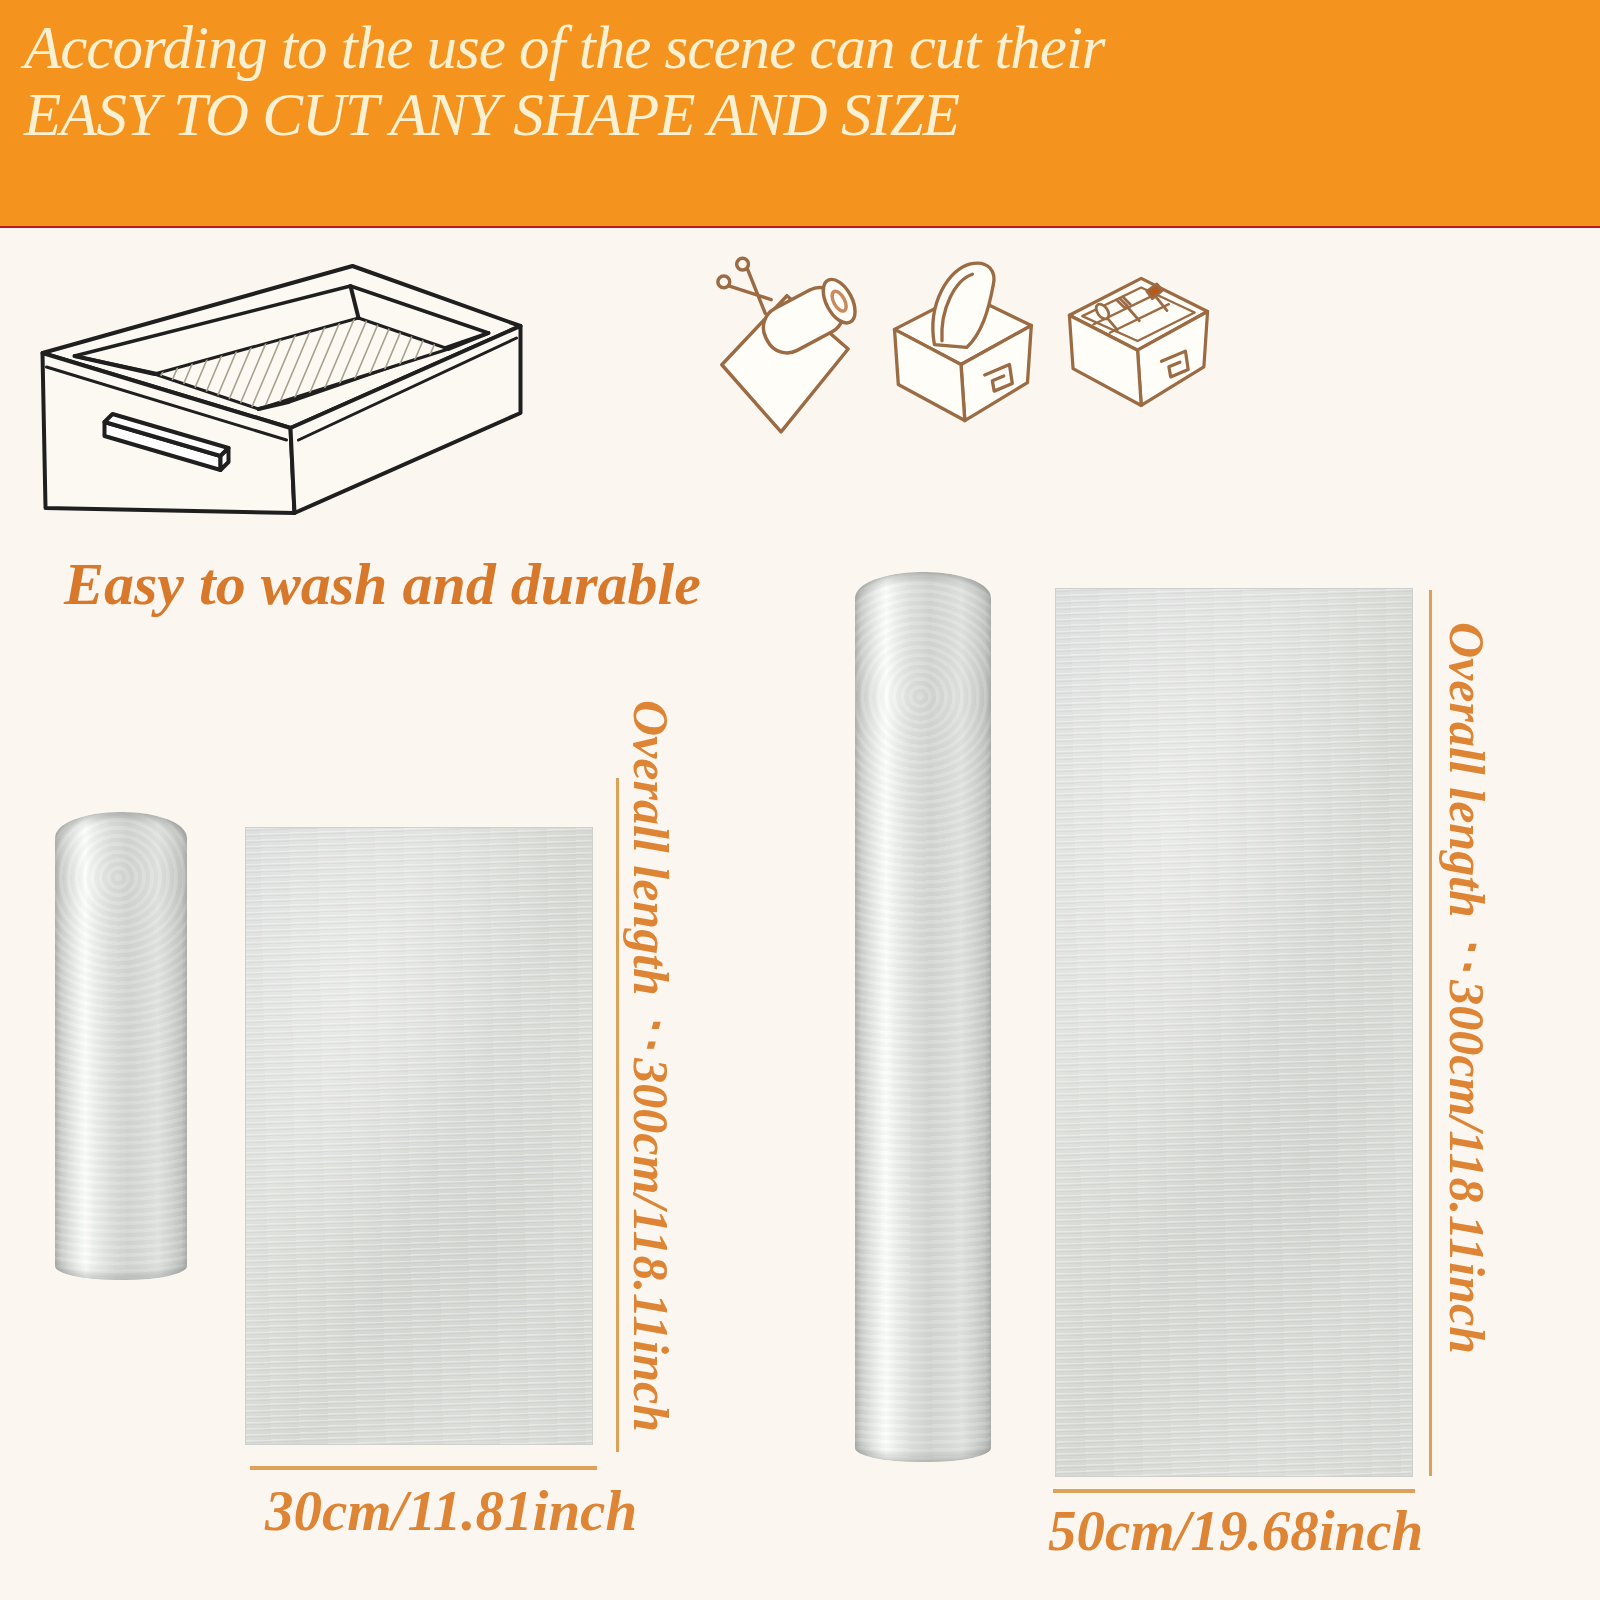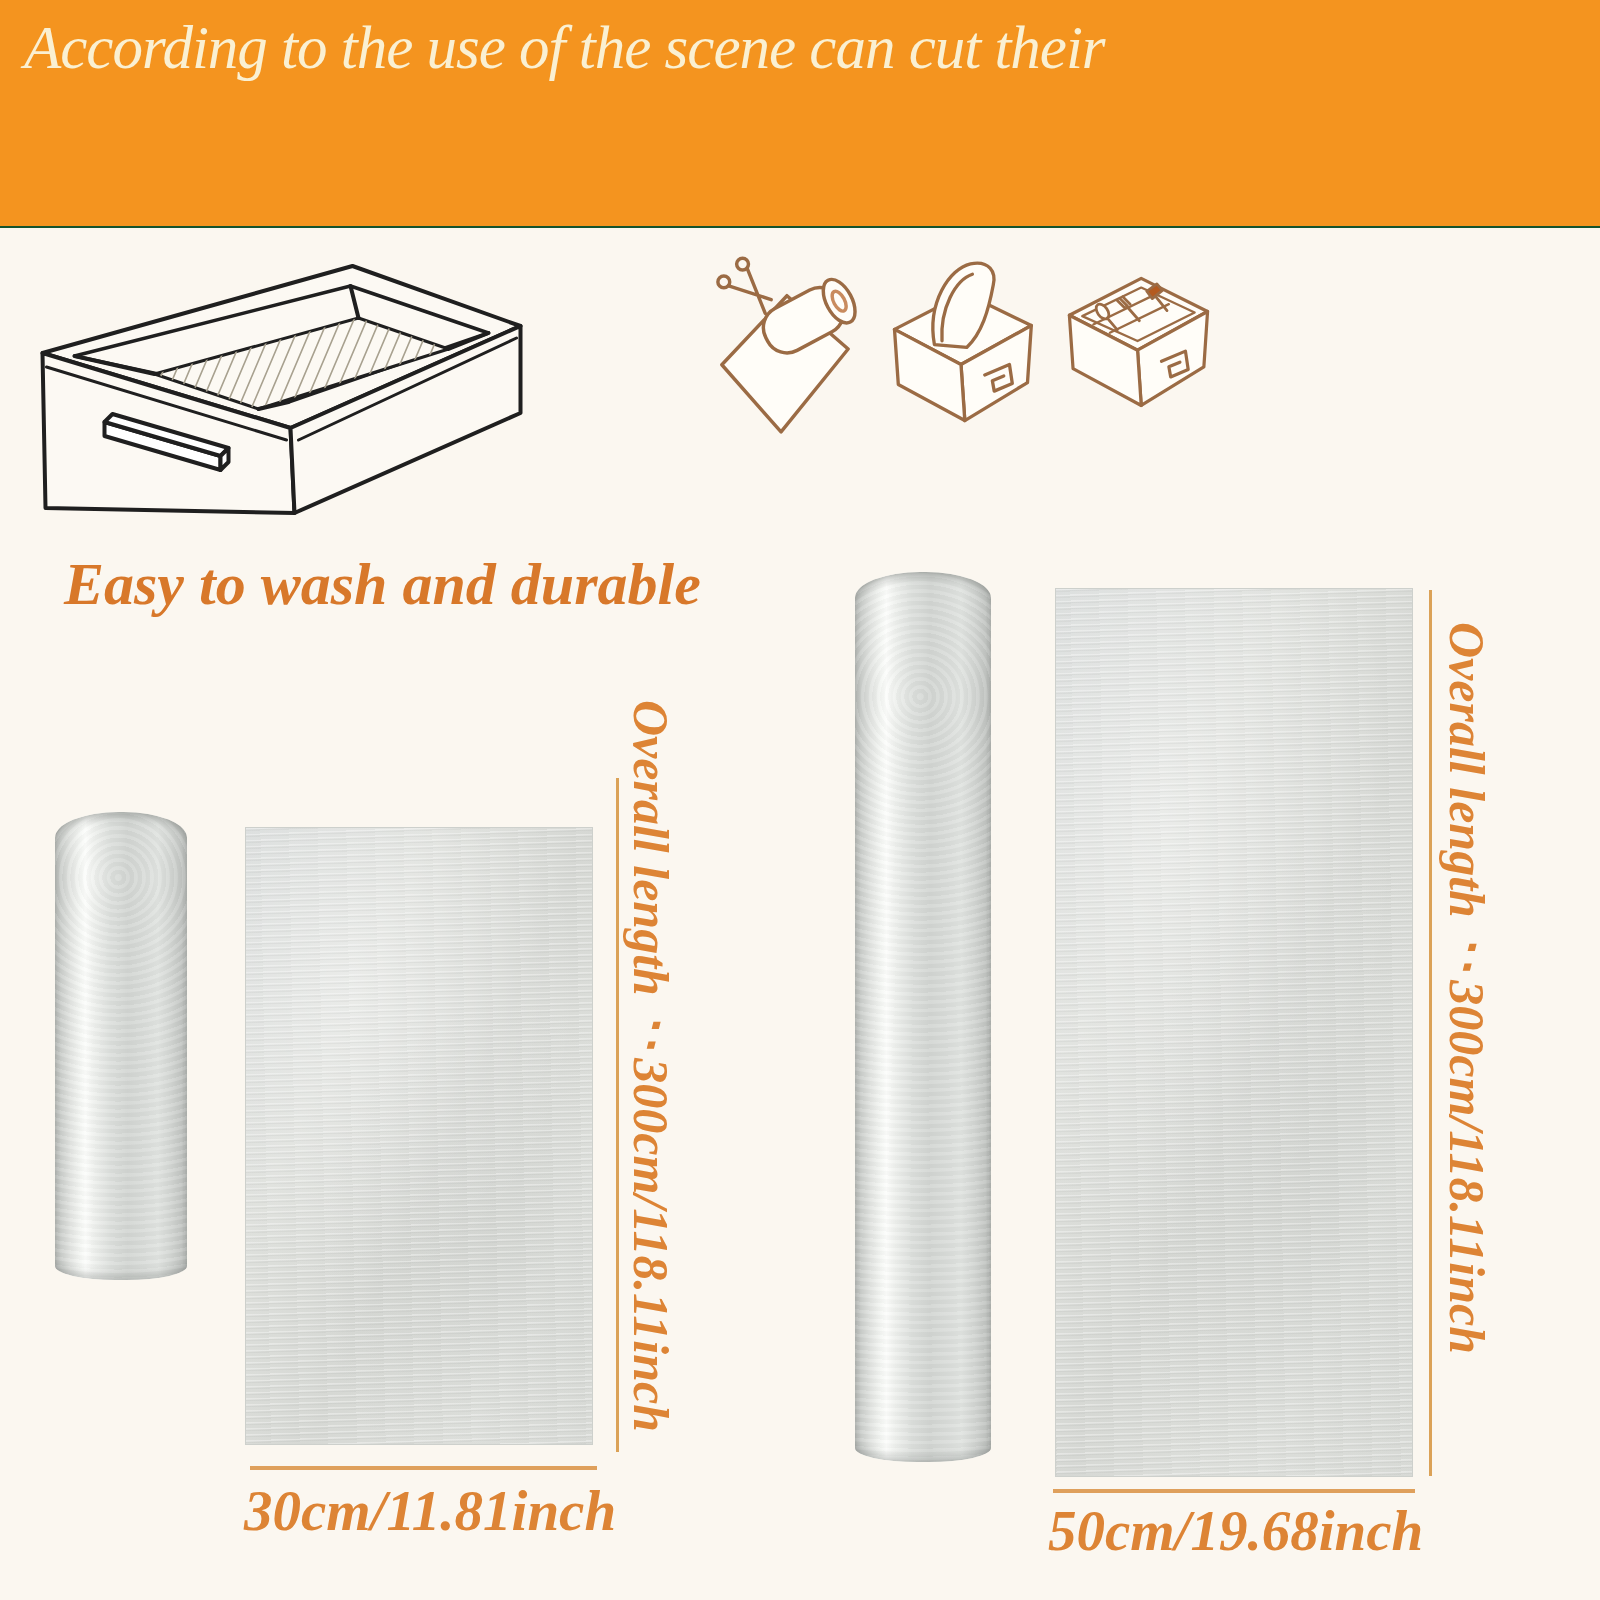--- a/index.html
+++ b/index.html
@@ -6,21 +6,21 @@
   .page{
     position:relative;width:1600px;height:1600px;overflow:hidden;
     background:#fbf7f0;
     font-family:"Liberation Serif","DejaVu Serif",serif;
   }
   
   .banner{
     position:absolute;left:0;top:0;width:1600px;height:228px;
     background:#f4941f;color:#faf0d2;
     padding:14px 12px 0 24px;box-sizing:border-box;
-    border-bottom:2px solid #14532d;
+    border-bottom:2px solid #b91c1c;
   }
   .banner-line{
     font-style:italic;font-size:61px;line-height:67px;
     letter-spacing:-1px;white-space:nowrap;
   }
   
   .sketch,.icon{position:absolute;}
   .sketch svg,.icon svg{width:100%;height:100%;display:block;}
   .drawer-sketch{left:30px;top:256px;width:505px;height:272px;}
   .icon-cut{left:710px;top:246px;width:148px;height:202px;}
@@ -65,30 +65,31 @@
     position:absolute;writing-mode:vertical-rl;
     font-style:italic;font-weight:700;font-size:50px;line-height:1;
     color:#dd8435;white-space:nowrap;
   }
   .vtext-small{left:626px;top:700px;}
   .vtext-large{left:1442px;top:622px;}
   .dim-label{
     position:absolute;font-style:italic;font-weight:700;font-size:57px;
     color:#dd8435;white-space:nowrap;
   }
-  .label-small{left:244px;top:1478px;}
+  .label-small{left:265px;top:1478px;}
   .label-large{left:1048px;top:1498px;}
 </style>
 </head>
 <body>
 
 <div class="page">
 
   <header class="banner">
     <div class="banner-line">According to the use of the scene can cut their</div>
+    <div class="banner-line">EASY TO CUT ANY SHAPE AND SIZE</div>
   </header>
 
   <div class="sketch drawer-sketch">
     <svg viewBox="0 0 500 272" xmlns="http://www.w3.org/2000/svg">
       <defs>
         <clipPath id="fl">
             <polygon points="122,118 326,62 416,93 226,153"></polygon>
           </clipPath>
       </defs>
       <g fill="#fcf9f3" stroke="#1f1f1f" stroke-width="4" stroke-linejoin="round" stroke-linecap="round">

